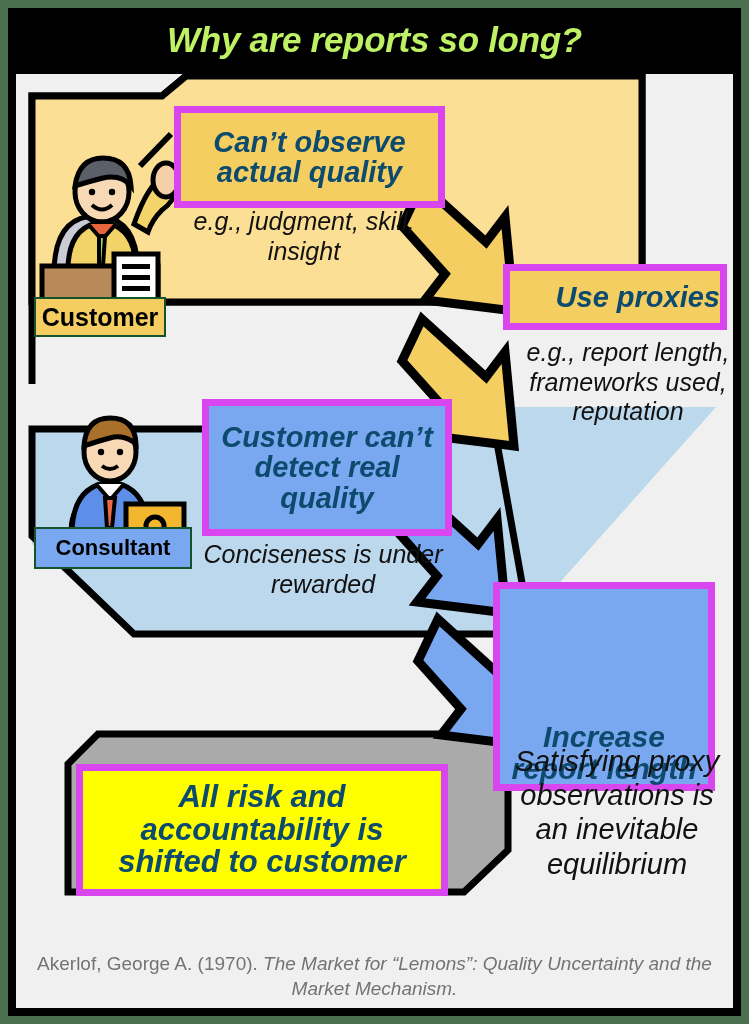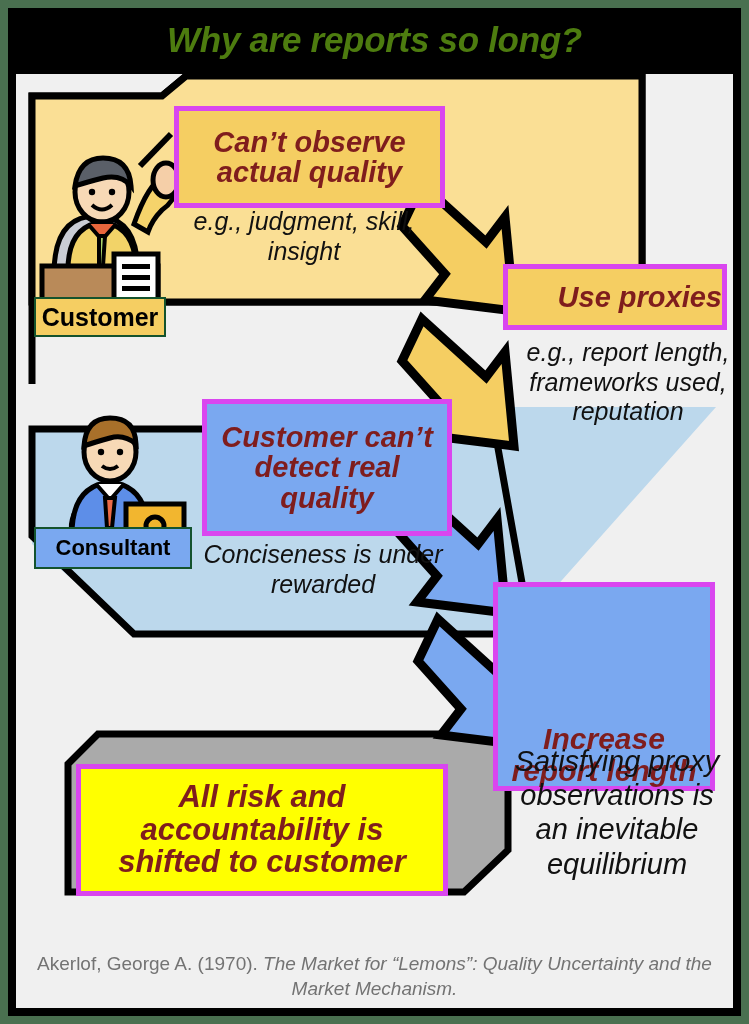--- a/index.html
+++ b/index.html
@@ -1,28 +1,28 @@
 <!DOCTYPE html>
 <html><head>
 <meta charset="utf-8">
 <style>
   html,body{margin:0;padding:0;background:#4a7050;}
   body{width:749px;height:1024px;overflow:hidden;font-family:"Liberation Sans",sans-serif;}
   #root{position:relative;width:749px;height:1024px;background:#4a7050;}
   .frame{position:absolute;left:8px;top:8px;width:733px;height:1008px;background:#000;}
   .title-bar{position:absolute;left:0;top:0;width:733px;height:64px;background:#000;
              display:flex;align-items:center;justify-content:center;}
-  .title-bar span{color:#4d7c0f;font-size:35px;font-weight:bold;font-style:italic;
+  .title-bar span{color:#bef264;font-size:35px;font-weight:bold;font-style:italic;
                   letter-spacing:-0.3px;font-family:"Liberation Sans",sans-serif;}
   .canvas{position:absolute;left:8px;top:66px;width:717px;height:934px;background:#f0f0f0;
           overflow:hidden;}
   svg.layer{position:absolute;left:0;top:0;width:717px;height:934px;}
-  .box{position:absolute;border:5px solid #d946ef;box-sizing:border-box;
+  .box{position:absolute;border:7px solid #d946ef;box-sizing:border-box;
        display:flex;align-items:center;justify-content:center;text-align:center;
-       font-weight:bold;font-style:italic;color:#7f1d1d;line-height:1.05;}
+       font-weight:bold;font-style:italic;color:#0c4a6e;line-height:1.05;}
   .plain{position:absolute;font-style:italic;color:#111;text-align:center;line-height:1.18;
          font-family:"Liberation Sans",sans-serif;}
   .tag{position:absolute;border:2px solid #14532d;box-sizing:border-box;
        display:flex;align-items:center;justify-content:center;font-weight:bold;color:#000;}
   .citation{position:absolute;left:0;bottom:6px;width:717px;text-align:center;
             font-size:19px;color:#737373;line-height:1.35;}
   .citation i{font-style:italic;}
 </style>
 </head>
 <body>

